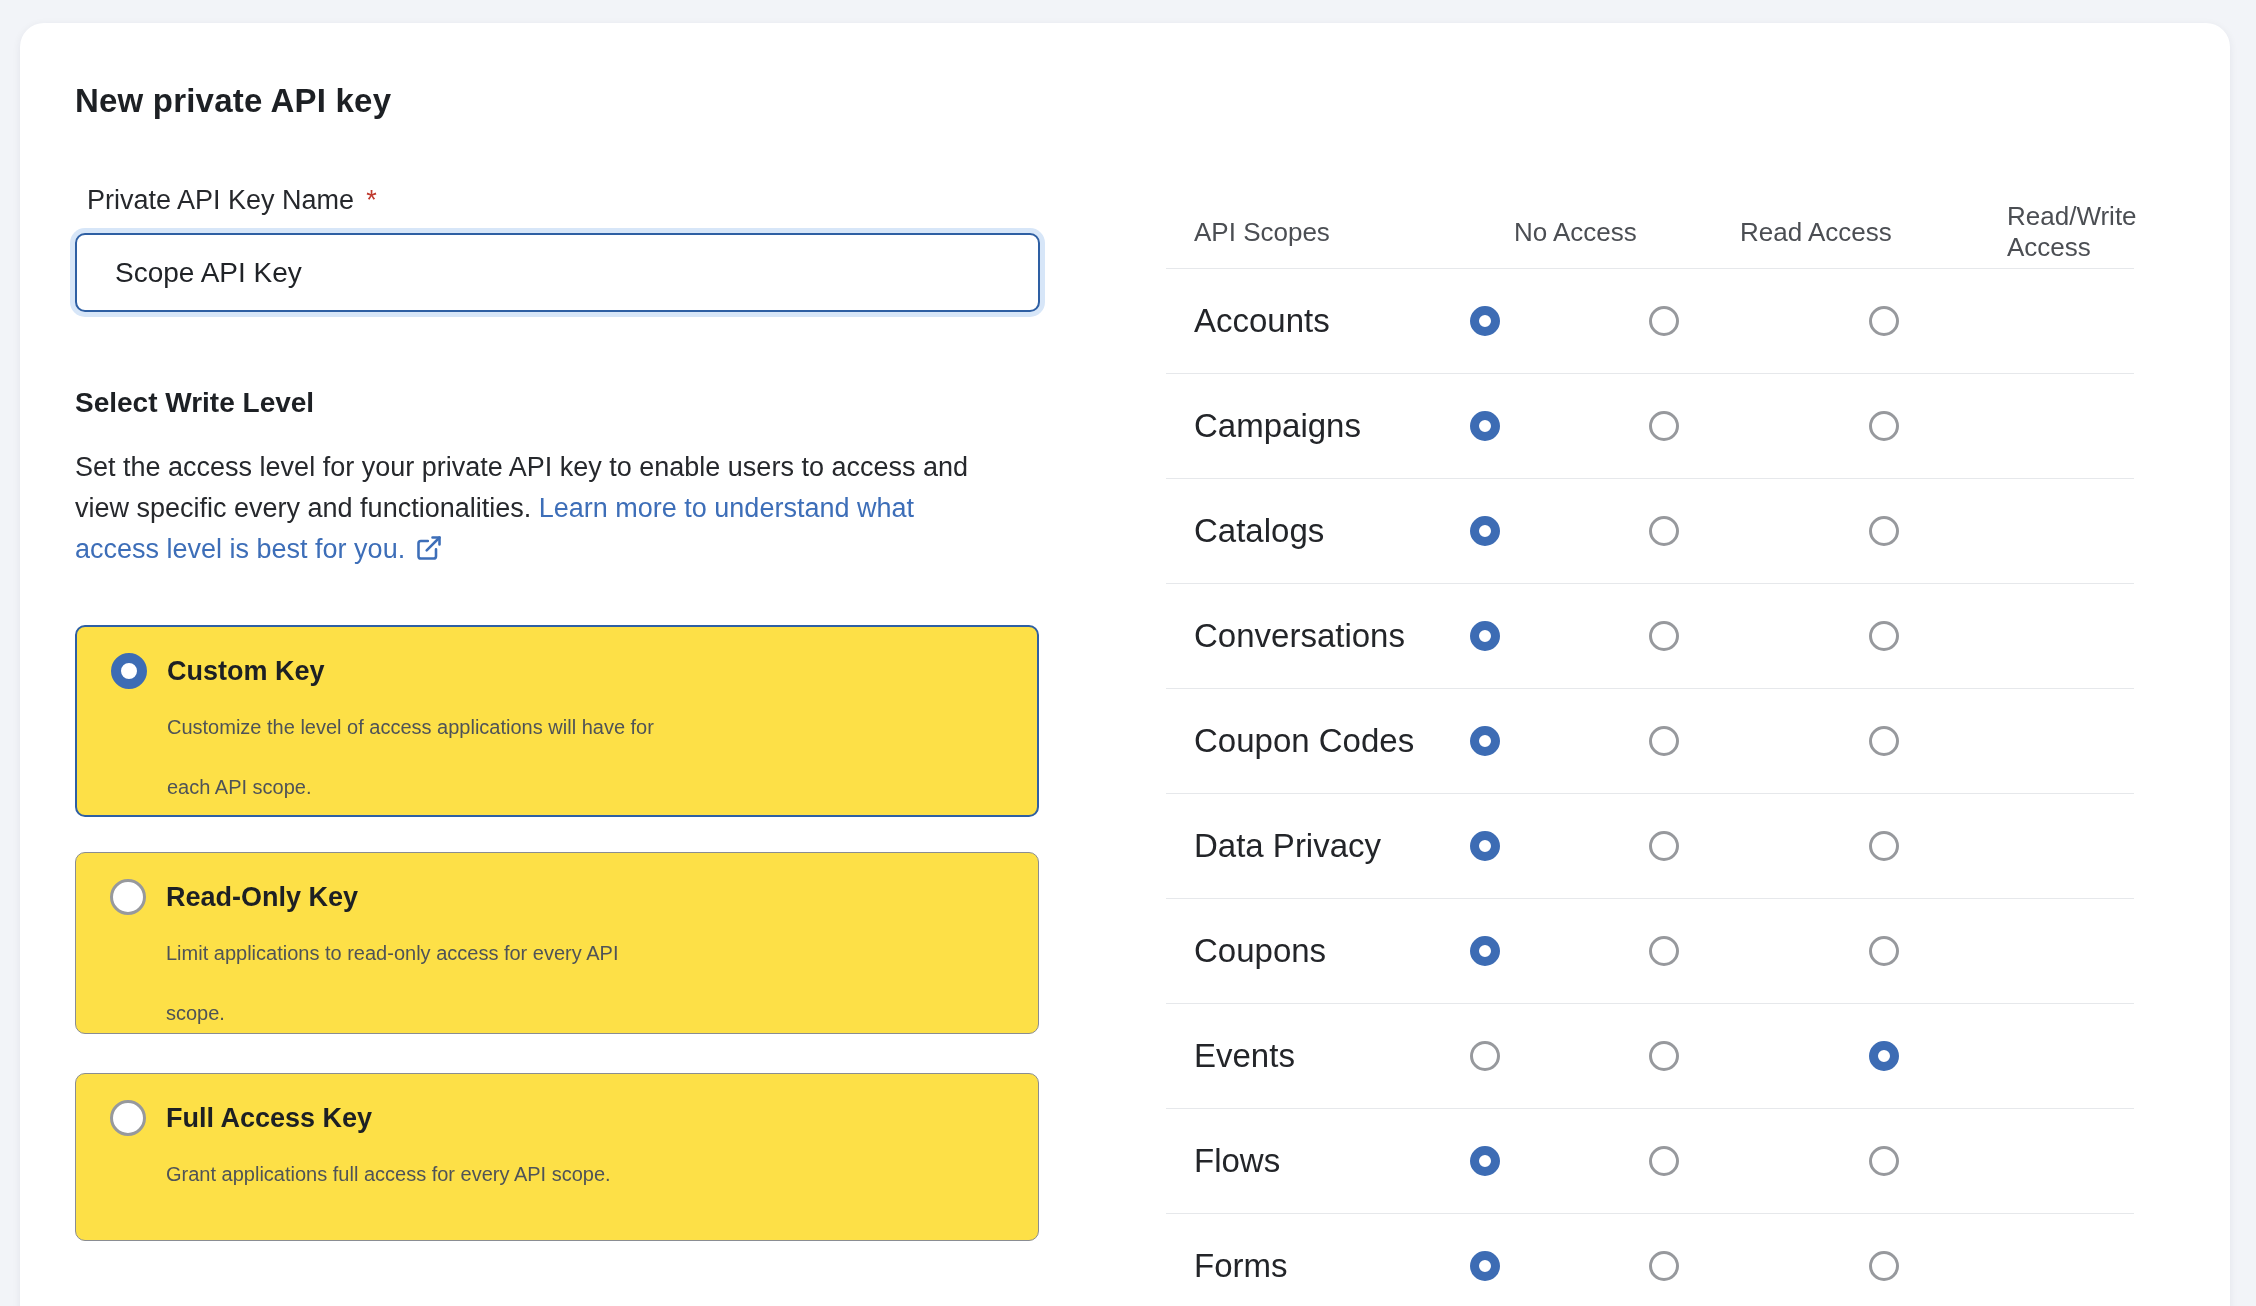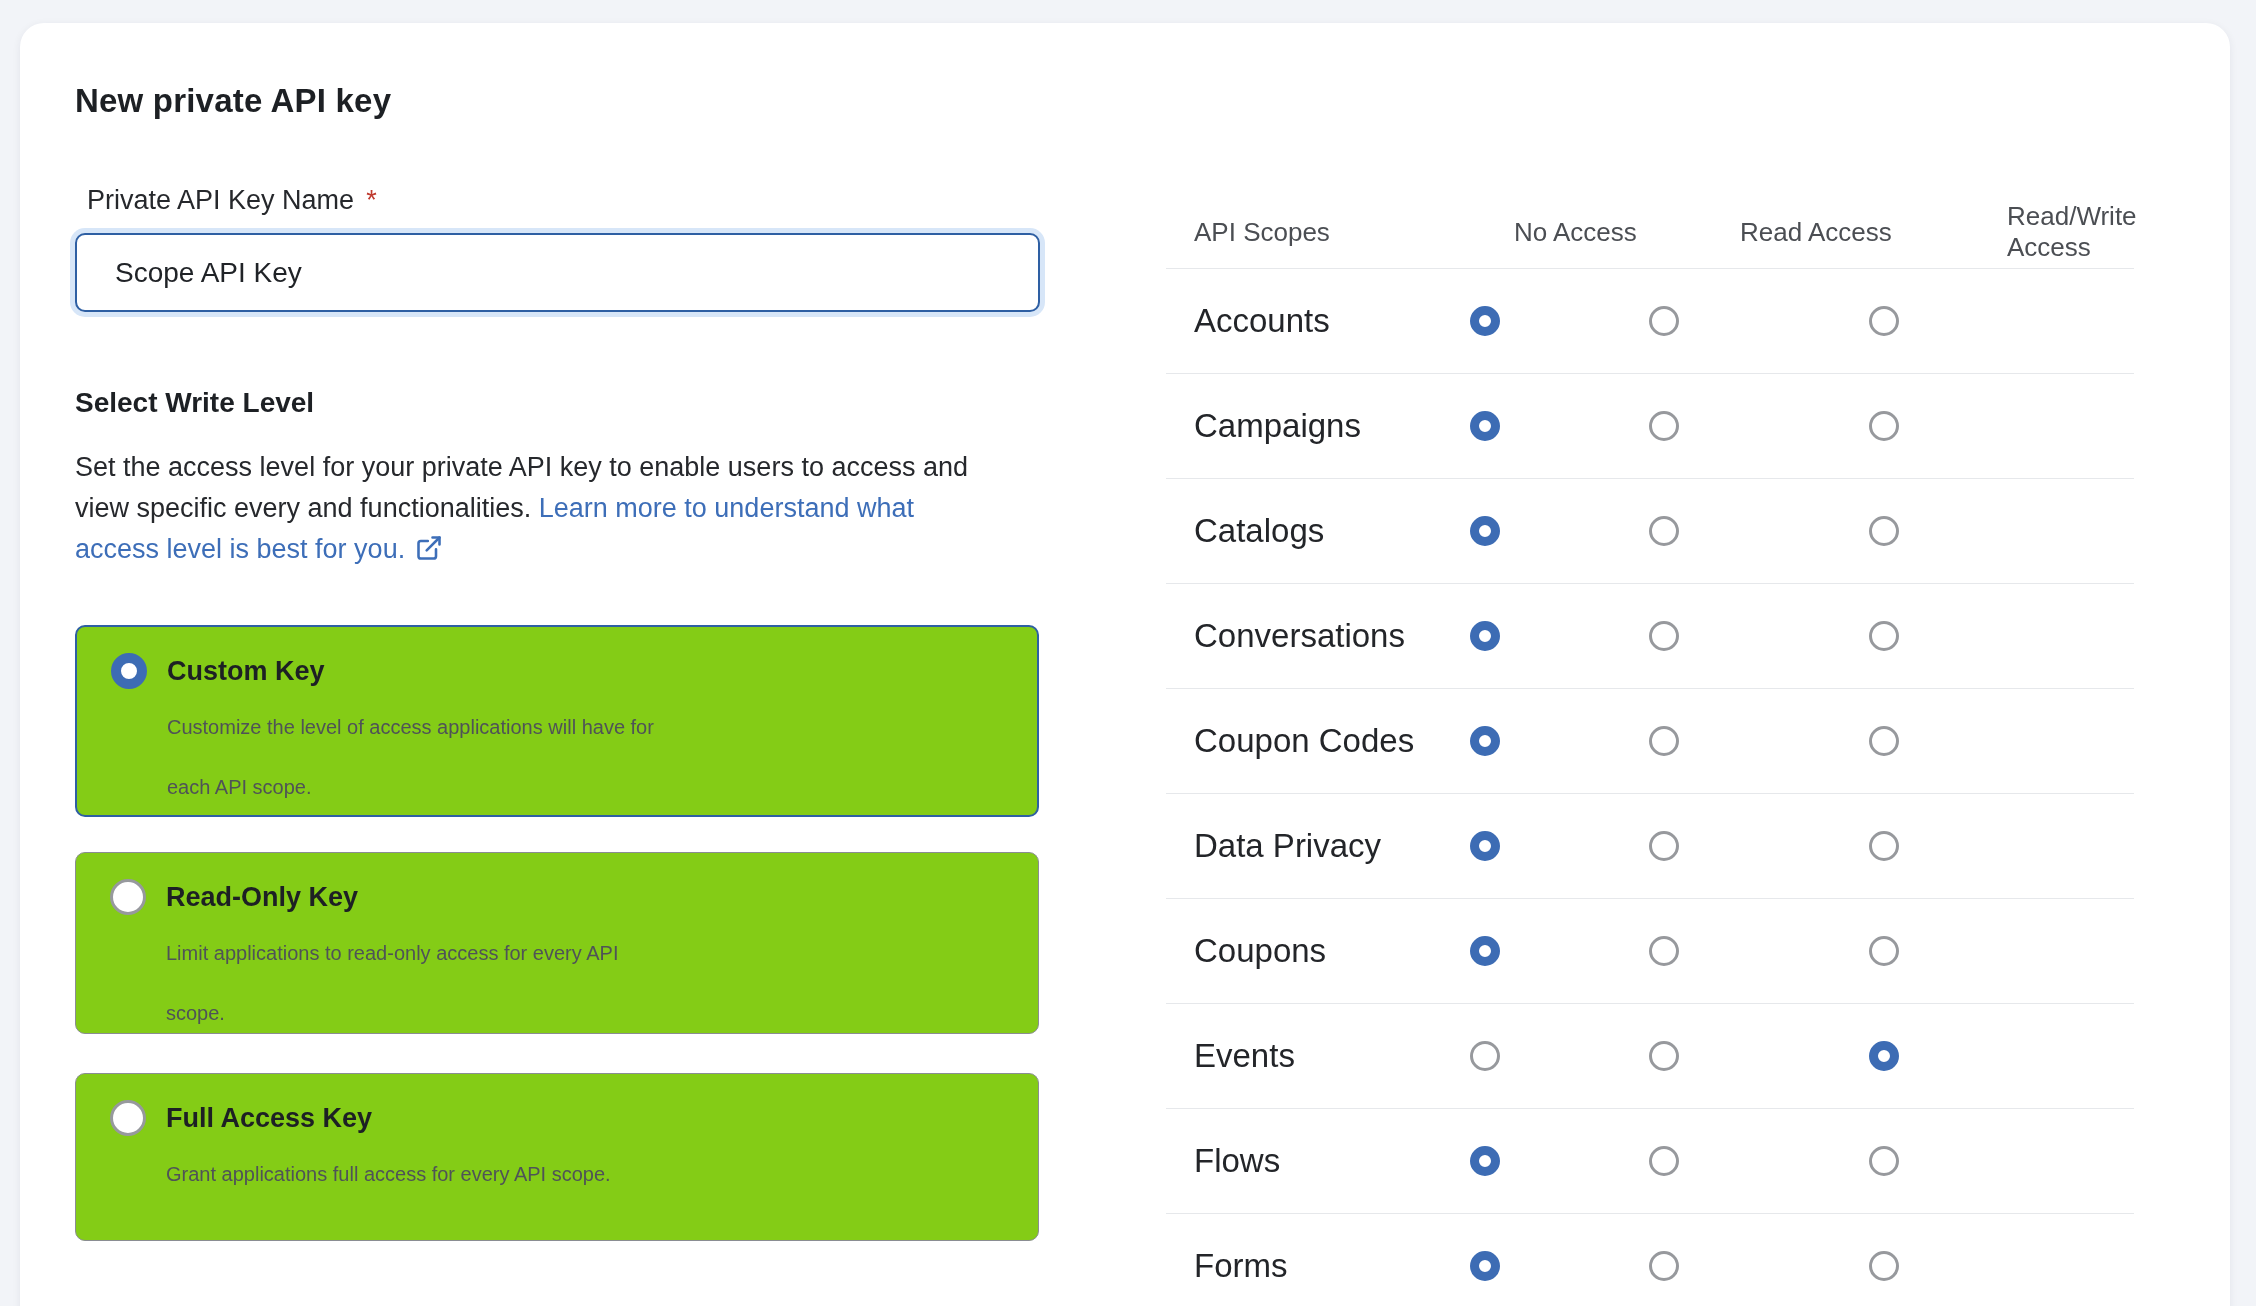--- a/index.html
+++ b/index.html
@@ -56,21 +56,21 @@
     font-size:27px;line-height:41px;color:var(--text-body);
     white-space:pre-line;
   }
   .link{color:var(--link);text-decoration:none;white-space:pre-line;}
   .ext-icon{
     width:28px;height:28px;margin-left:10px;vertical-align:-4px;
     stroke:var(--link);fill:none;stroke-width:2.2;stroke-linecap:round;stroke-linejoin:round;
   }
   .opt{
     position:absolute;left:55px;width:964px;box-sizing:border-box;
-    border:1.5px solid #8a8d92;border-radius:10px;background:#84cc16;
+    border:1.5px solid #8a8d92;border-radius:10px;background:#fde047;
     display:flex;align-items:flex-start;
     padding:26px 30px 0 34px;cursor:pointer;
   }
   .opt.selected{border:2.5px solid var(--accent-dark);}
   .opt-0{top:602px;height:192px;}
   .opt-1{top:829px;height:182px;}
   .opt-2{top:1050px;height:168px;}
   .oradio{
     flex:0 0 auto;width:36px;height:36px;border-radius:50%;box-sizing:border-box;
     background:#fff;margin-right:20px;

